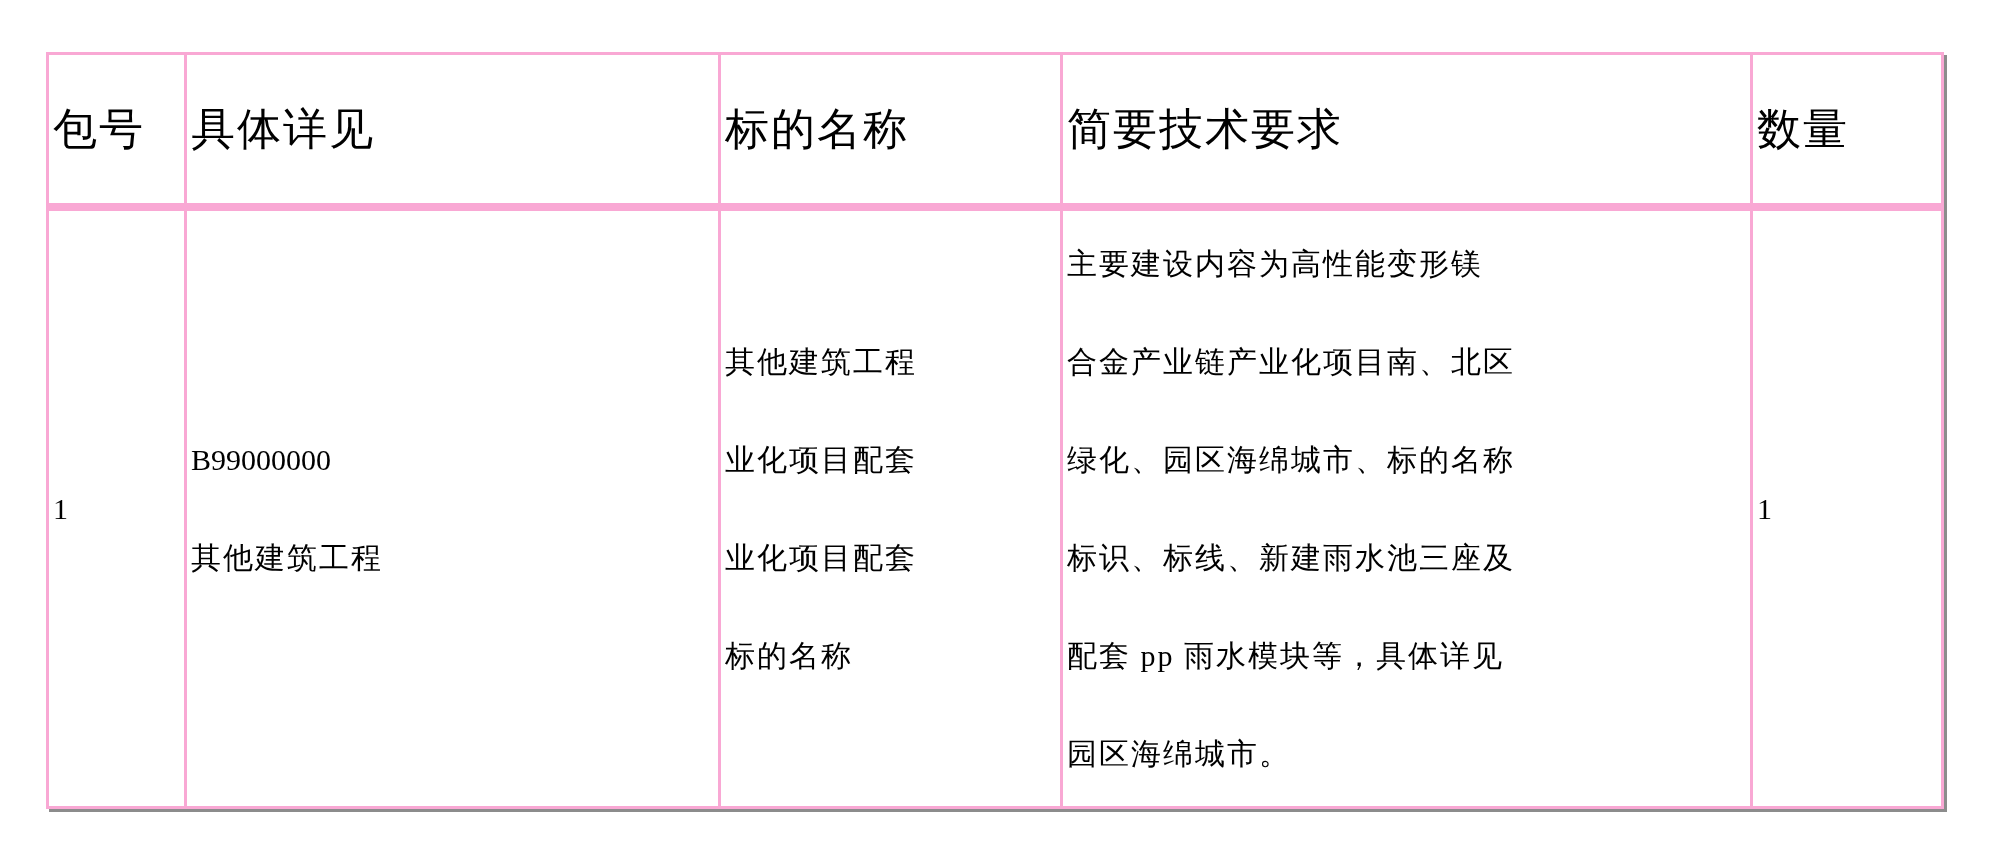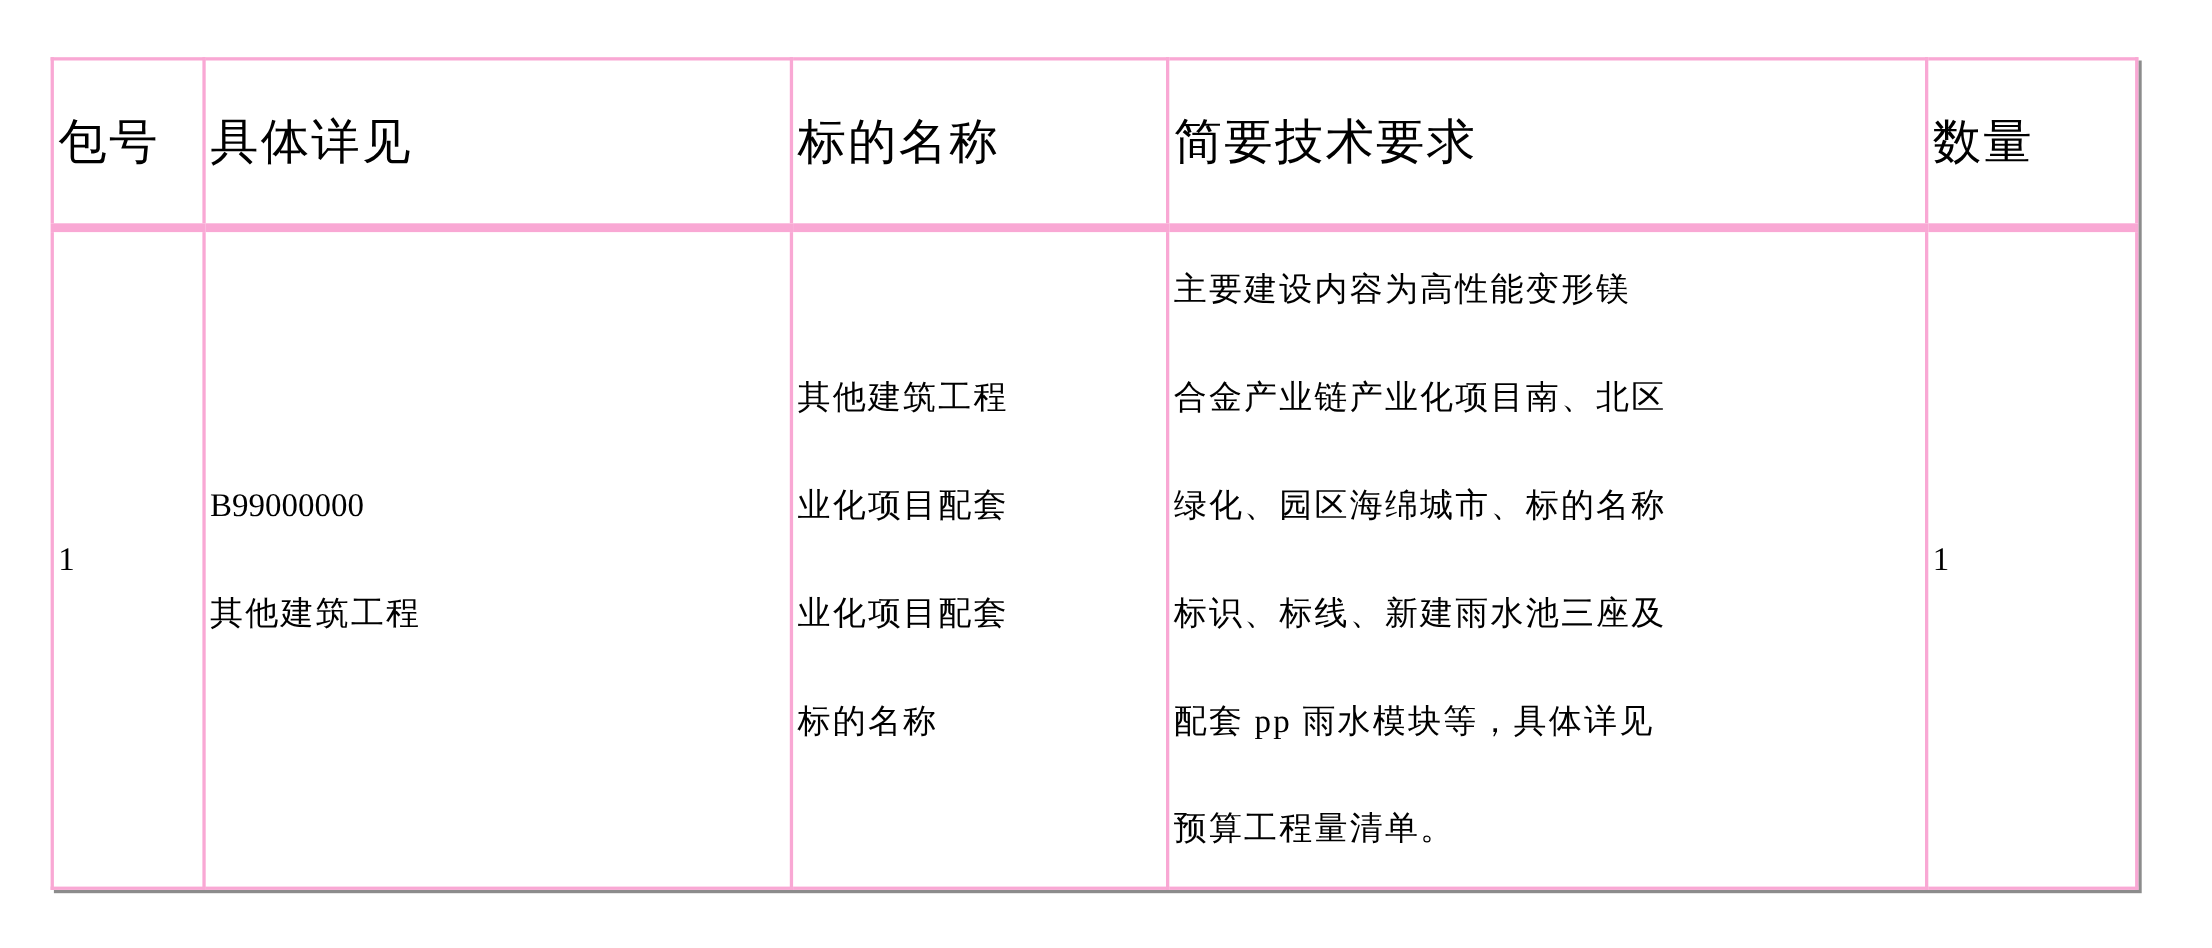--- a/index.html
+++ b/index.html
@@ -97,20 +97,20 @@
             <span class="line">标的名称</span>
           </span>
         </td>
         <td>
           <span class="cell-lines">
             <span class="line">主要建设内容为高性能变形镁</span>
             <span class="line">合金产业链产业化项目南、北区</span>
             <span class="line">绿化、园区海绵城市、标的名称</span>
             <span class="line">标识、标线、新建雨水池三座及</span>
             <span class="line">配套 pp 雨水模块等，具体详见</span>
-            <span class="line">预算工程量清单。</span>
+            <span class="line">园区海绵城市。</span>
           </span>
         </td>
         <td class="num">1</td>
       </tr>
     </tbody>
   </table>
 </div>
 
 </body></html>

